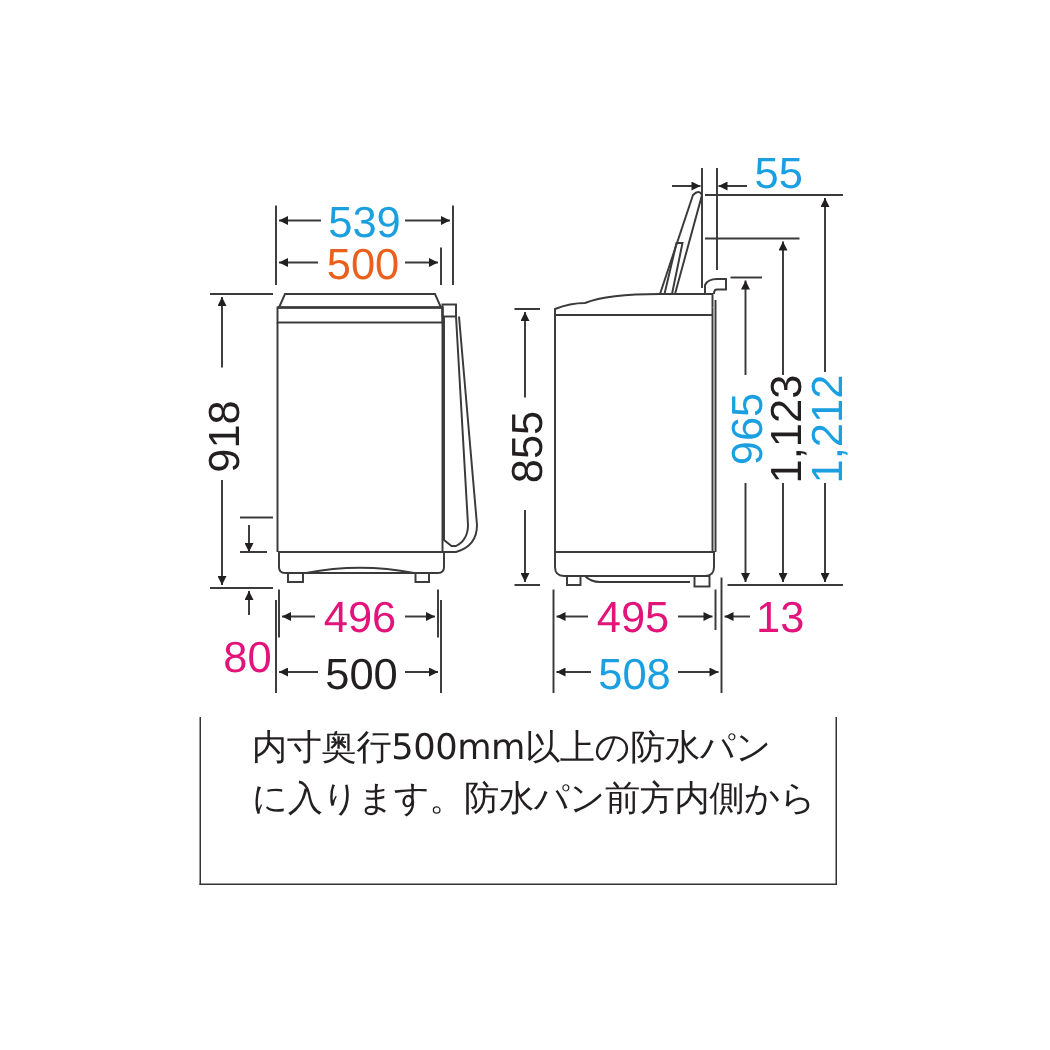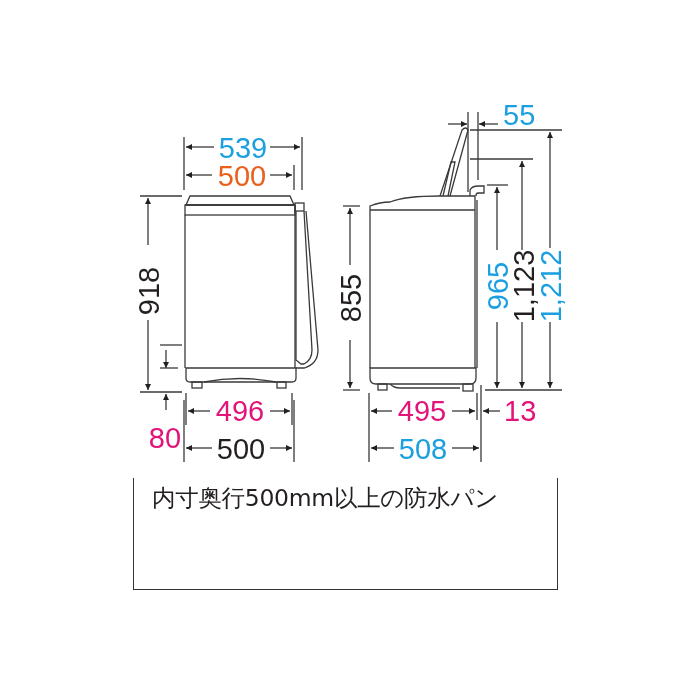--- a/index.html
+++ b/index.html
@@ -7,21 +7,21 @@
     #diagram { position: absolute; left: 0; top: 0; width: 700px; height: 700px; }
     .dimtext { font-family: "Liberation Sans", "DejaVu Sans", sans-serif; font-size: 29px; }
     #note-box {
       position: absolute; left: 133px; top: 478px; width: 425px; height: 112px;
       border-left: 1.5px solid #333; border-right: 1.5px solid #333; border-bottom: 1.5px solid #333;
       box-sizing: border-box;
       padding: 4px 0 0 18px;
       font-family: "DejaVu Sans", "Liberation Sans", sans-serif;
       font-size: 23.5px; line-height: 33.5px; color: #231f20; letter-spacing: -0.3px;
     }
-    #note-box div { white-space: nowrap; }
+    #note-box div { white-space: nowrap; margin-left: 16px; }
   </style>
 </head>
 <body>
 
 <svg id="diagram" viewBox="0 0 700 700" xmlns="http://www.w3.org/2000/svg">
   <defs>
     <marker id="arr" viewBox="0 0 10 10" refX="10" refY="5" markerWidth="9" markerHeight="6" orient="auto-start-reverse" markerUnits="userSpaceOnUse">
       <path d="M0,0 L10,5 L0,10 z" fill="#231f20"></path>
     </marker>
   </defs>
@@ -145,13 +145,14 @@
     <text transform="translate(534,286) rotate(-90)" text-anchor="middle" fill="#231f20">1,123</text>
     <text transform="translate(561,286) rotate(-90)" text-anchor="middle" fill="#1aa0e0">1,212</text>
     <text x="422" y="421" text-anchor="middle" fill="#e2147a">495</text>
     <text x="504" y="421" fill="#e2147a">13</text>
     <text x="423" y="459" text-anchor="middle" fill="#1aa0e0">508</text>
   </g>
 </svg>
 
 <div id="note-box">
   <div>内寸奥行500mm以上の防水パン</div>
+  <div>に入ります。防水パン前方内側から</div>
 </div>
 
 </body></html>

